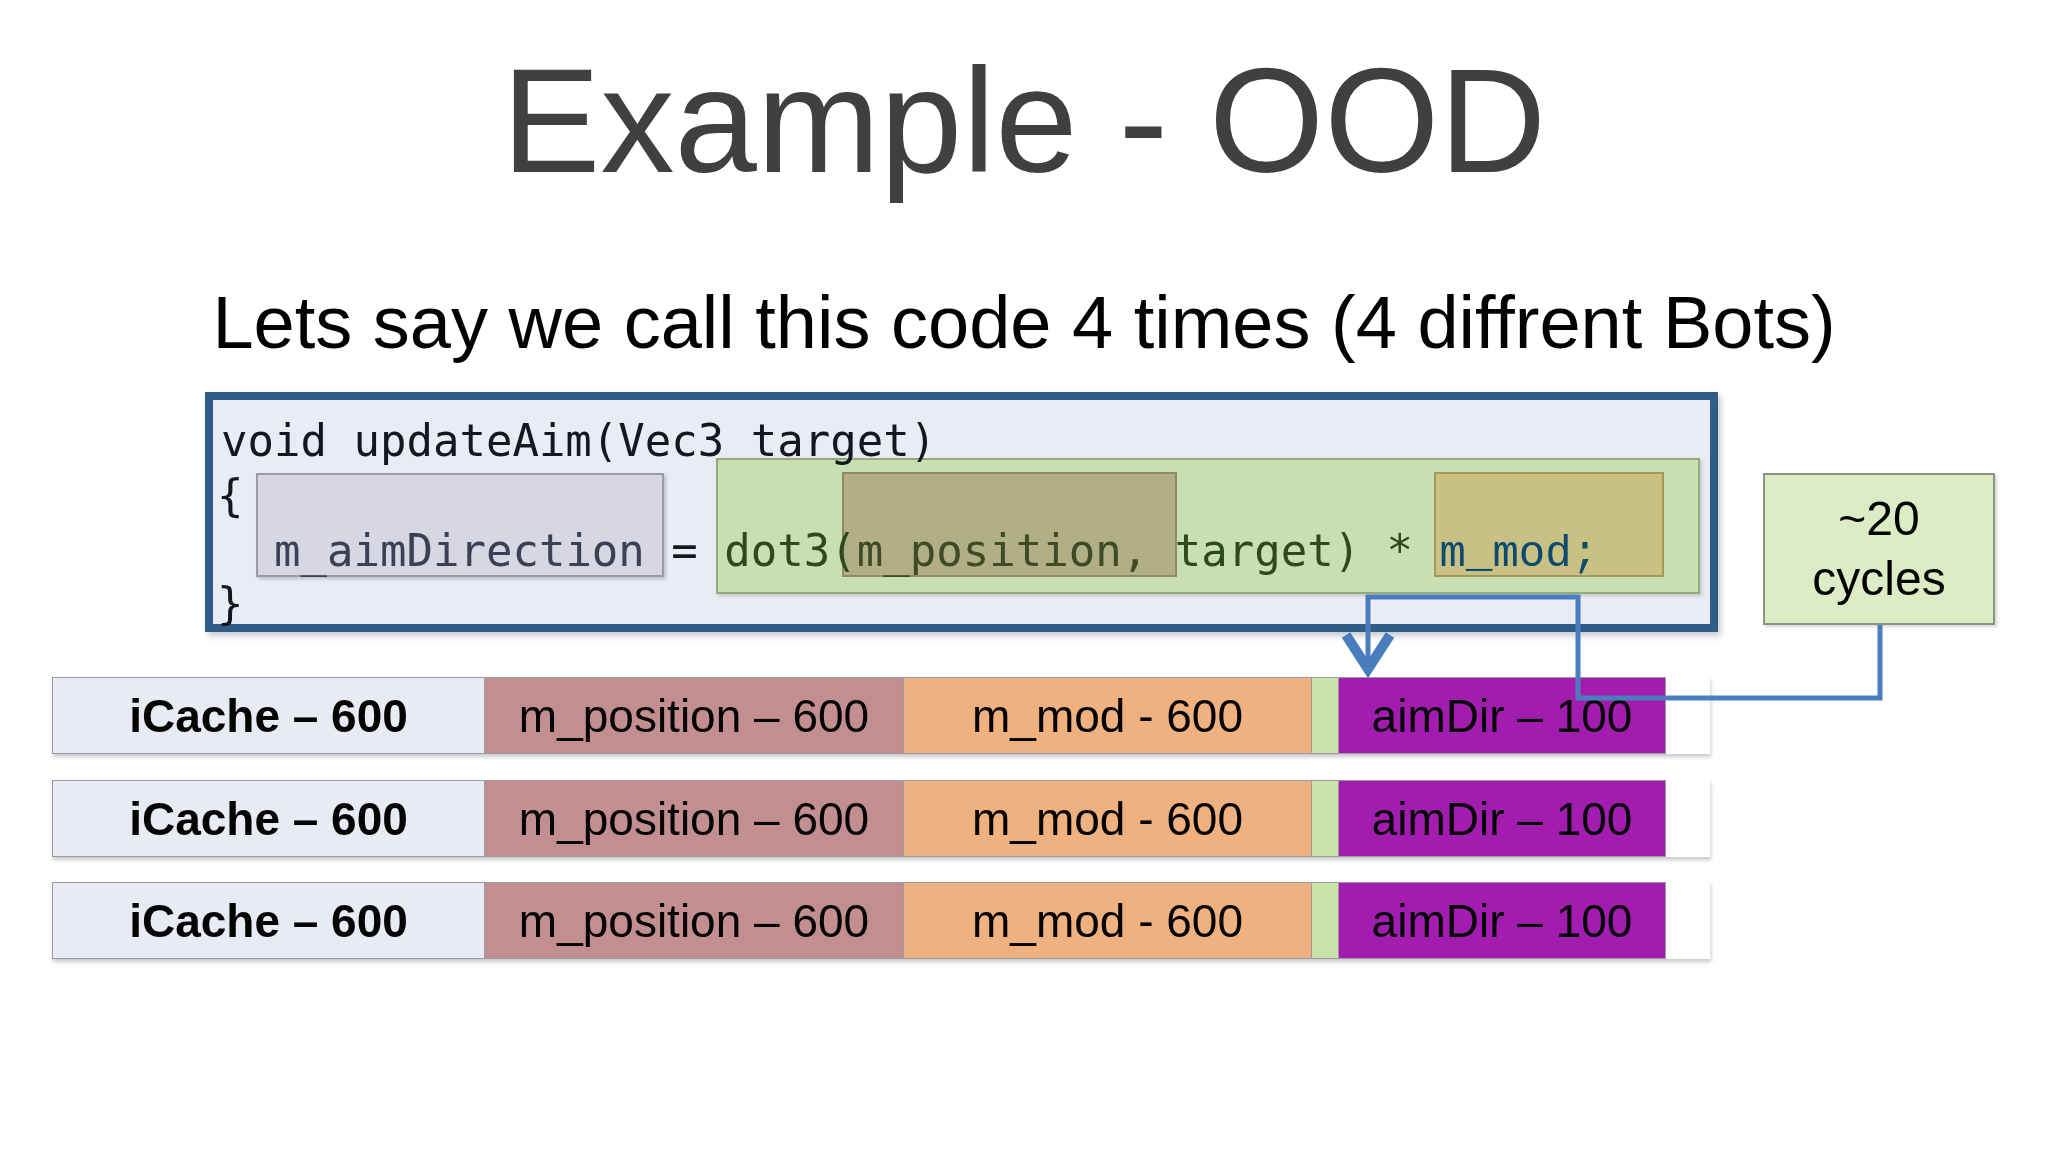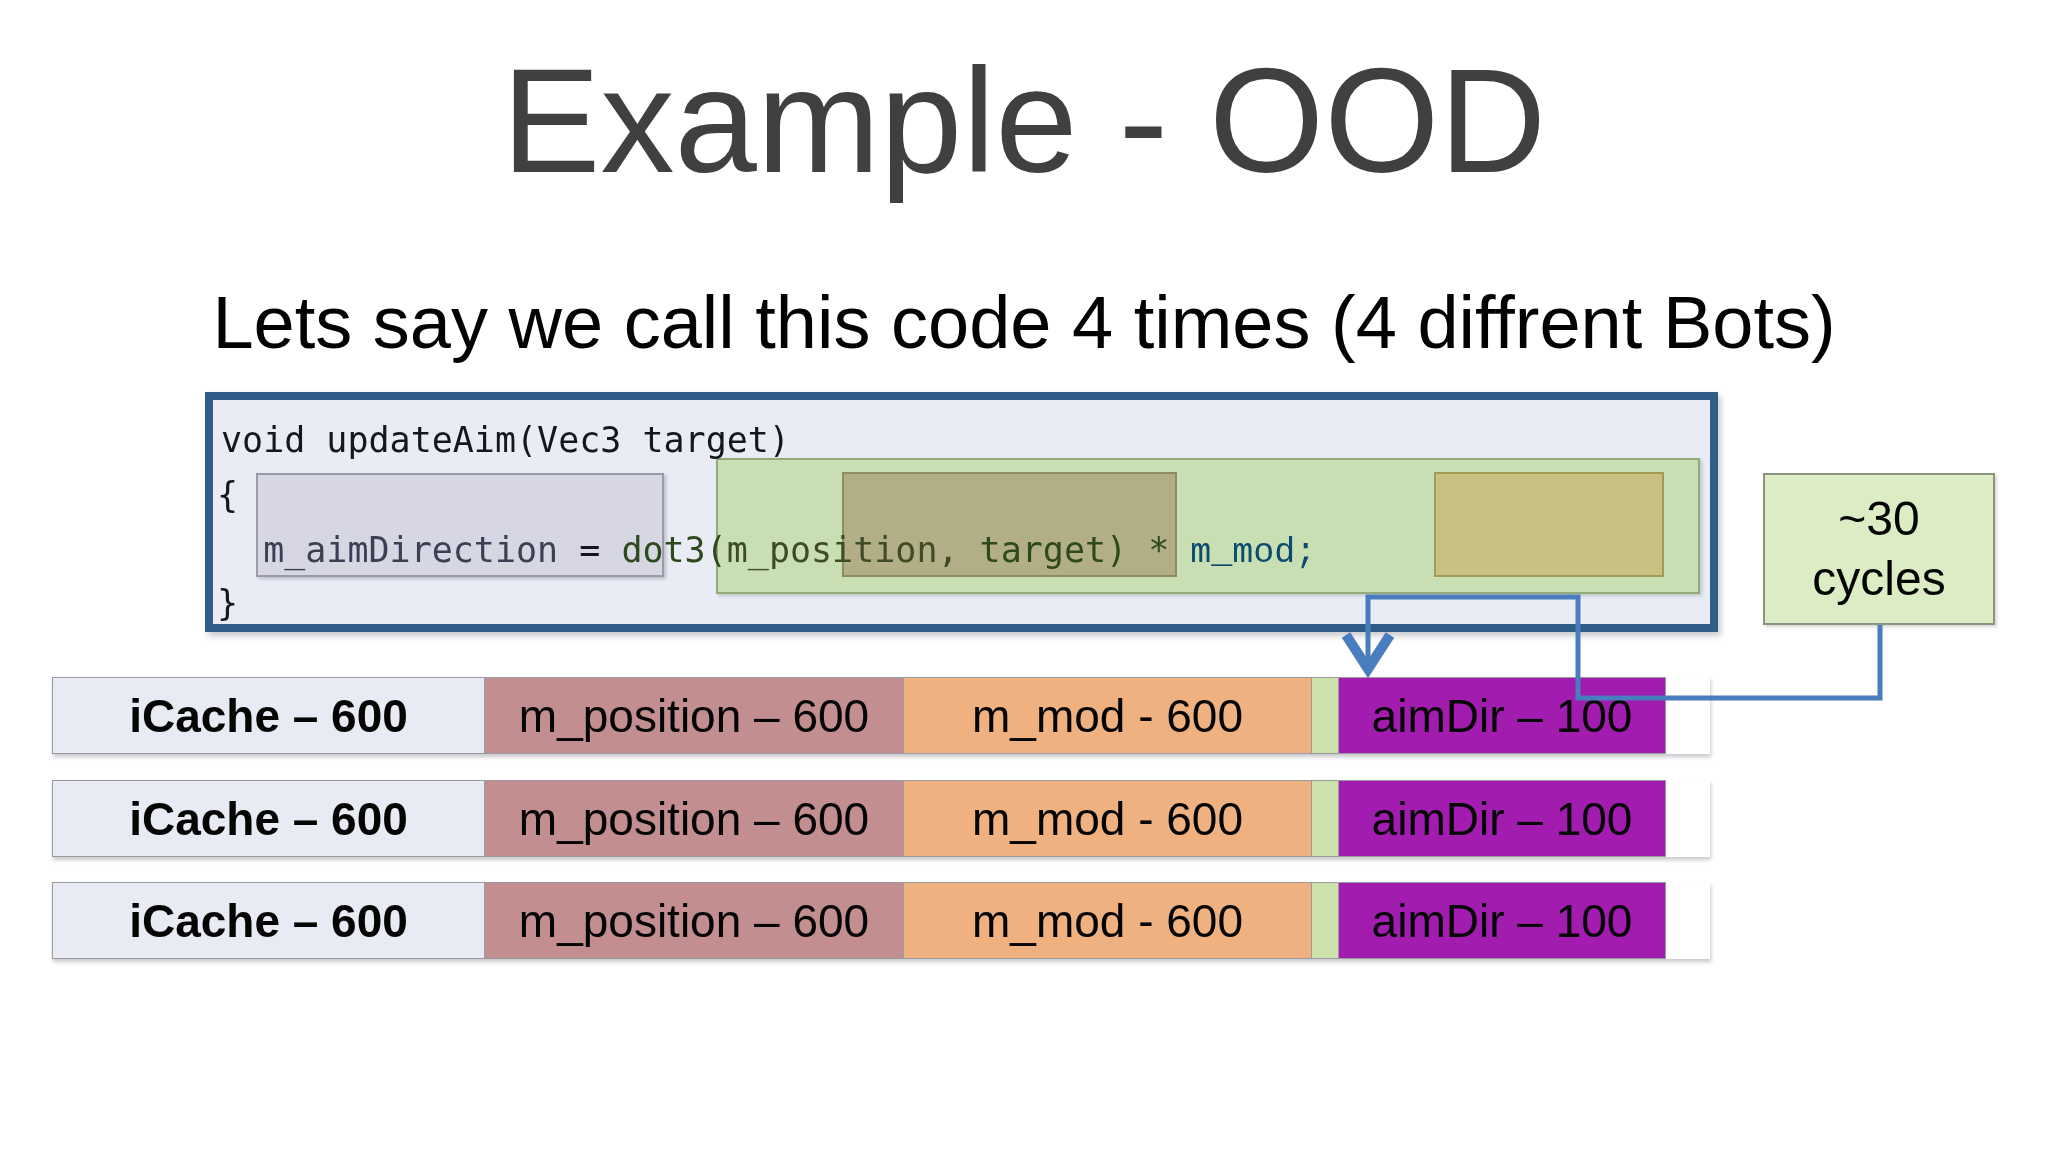--- a/index.html
+++ b/index.html
@@ -20,21 +20,21 @@
   .hl-gray {left:256px; top:473px;width:408px;height:104px;background:#d6d7e2;
             border:2px solid #9b9ba6;box-shadow:2px 2px 3px rgba(110,110,120,.35);}
   .hl-green{left:716px; top:458px;width:984px;height:136px;background:#c8dfb4;
             border:2px solid #93ab7a;box-shadow:2px 2px 3px rgba(110,120,100,.3);}
   .hl-olive{left:842px; top:472px;width:335px;height:105px;background:#b2ae85;
             border:2px solid #8f8c62;}
   .hl-tan  {left:1434px;top:472px;width:230px;height:105px;background:#c9c183;
             border:2px solid #a49a55;}
 
   .code-line{position:absolute;left:221px;font-family:"DejaVu Sans Mono",monospace;
-             font-size:35px;line-height:55px;color:#16171e;white-space:pre;}
+             font-size:44px;line-height:55px;color:#16171e;white-space:pre;}
   .cl1{top:413px;} .cl2{top:468px;left:217px;} .cl3{top:523px;} .cl4{top:576px;left:217px;}
   .tok-lhs{color:#3c4054;}
   .tok-green{color:#2e4a1c;}
   .tok-arg{color:#3f4a26;}
   .tok-res{color:#0c4a6e;font-family:Liberation Mono, monospace;}
 
   
   .cycles-box{position:absolute;left:1763px;top:473px;width:232px;height:152px;
               box-sizing:border-box;background:#dcedc6;border:2px solid #8b9483;
               display:flex;flex-direction:column;justify-content:center;align-items:center;
@@ -73,21 +73,21 @@
   <div class="hl hl-green"></div>
   <div class="hl hl-olive"></div>
   <div class="hl hl-tan"></div>
 
   <div class="code-line cl1">void updateAim(Vec3 target)</div>
   <div class="code-line cl2">{</div>
   <div class="code-line cl3"><span>  </span><span class="tok-lhs">m_aimDirection</span><span> = </span><span class="tok-green">dot3(</span><span class="tok-arg">m_position,</span><span class="tok-green"> target) * </span><span class="tok-res">m_mod;</span></div>
   <div class="code-line cl4">}</div>
 
   <div class="cycles-box">
-    <div>~30</div>
+    <div>~20</div>
     <div>cycles</div>
   </div>
 
   <svg class="connector" viewBox="0 0 580 125" xmlns="http://www.w3.org/2000/svg">
     <polyline points="38,74 38,9 248,9 248,110 550,110 550,37" fill="none" stroke="#4a7dbd" stroke-width="5"></polyline>
     <polyline points="16,47 38,81 60,47" fill="none" stroke="#4a7dbd" stroke-width="10"></polyline>
   </svg>
 
   <div class="bar-row row1">
     <div class="cell c0">

